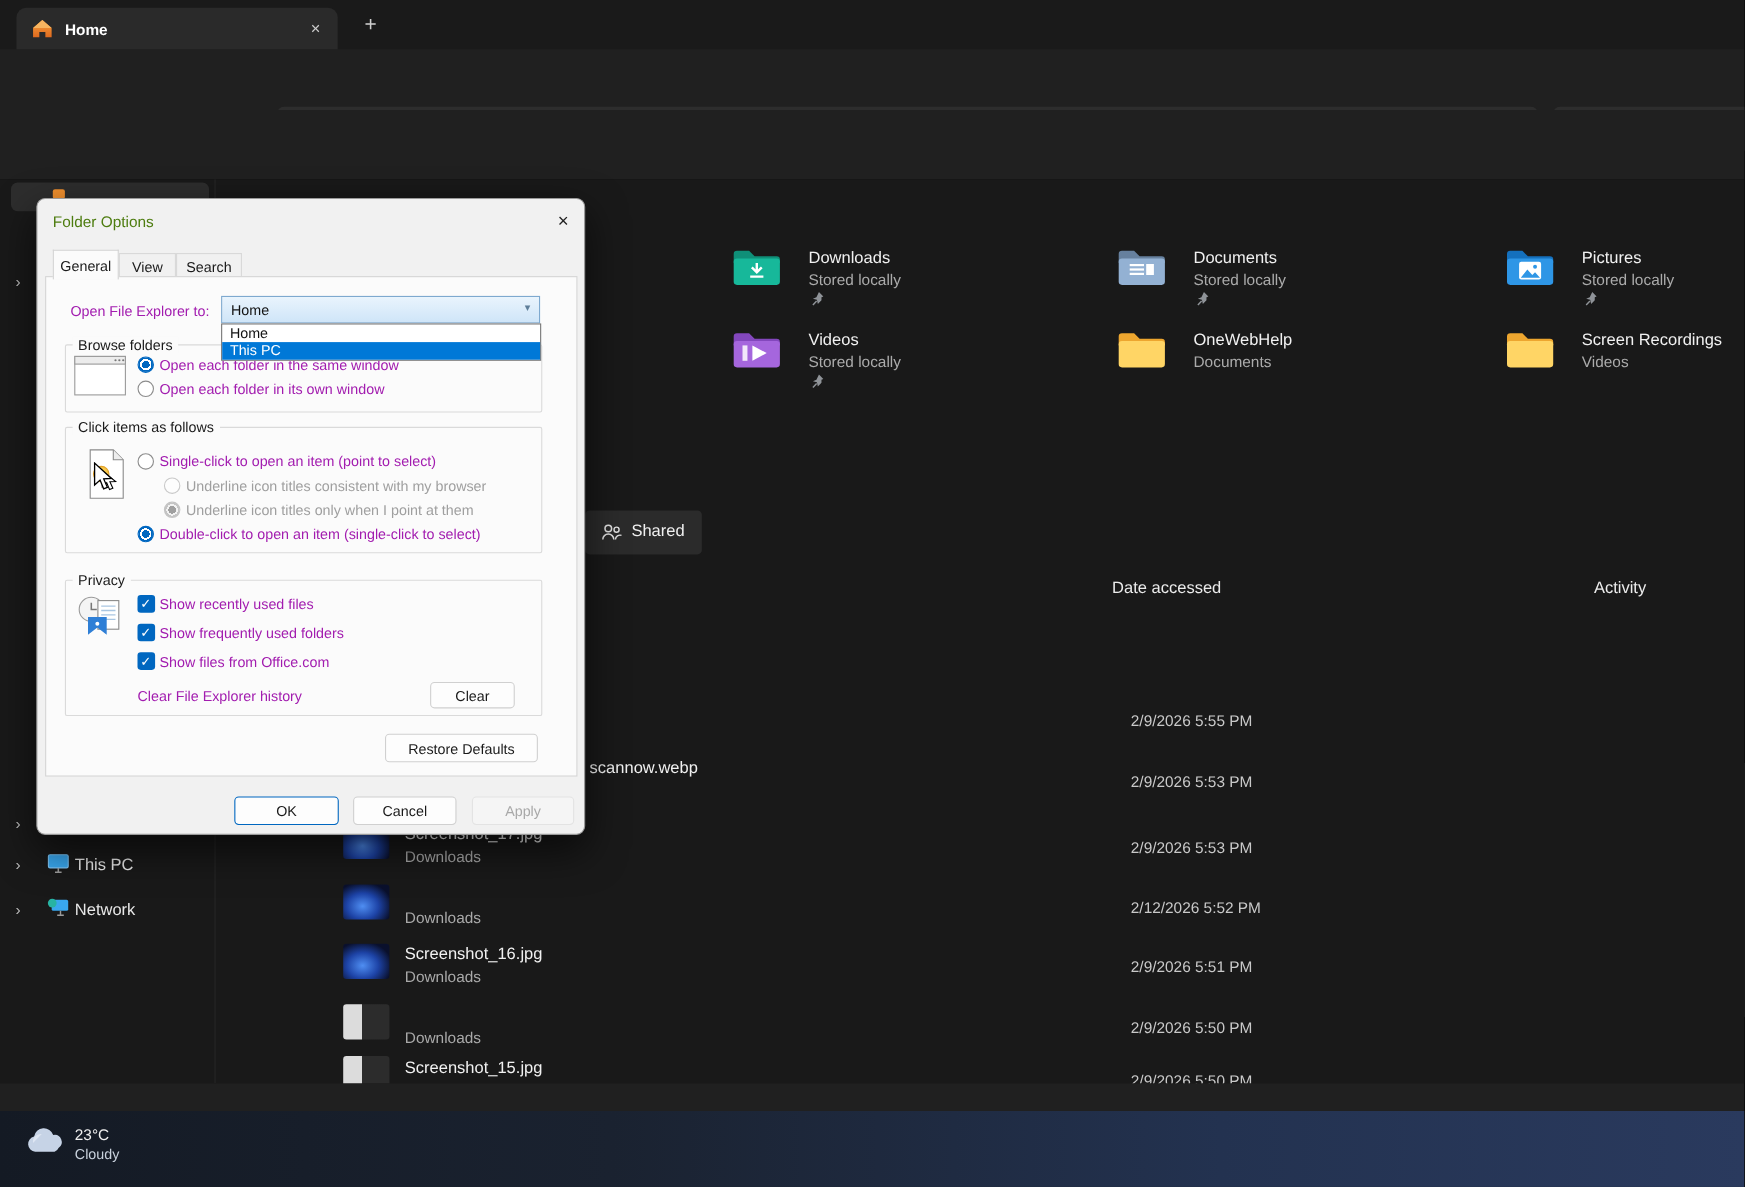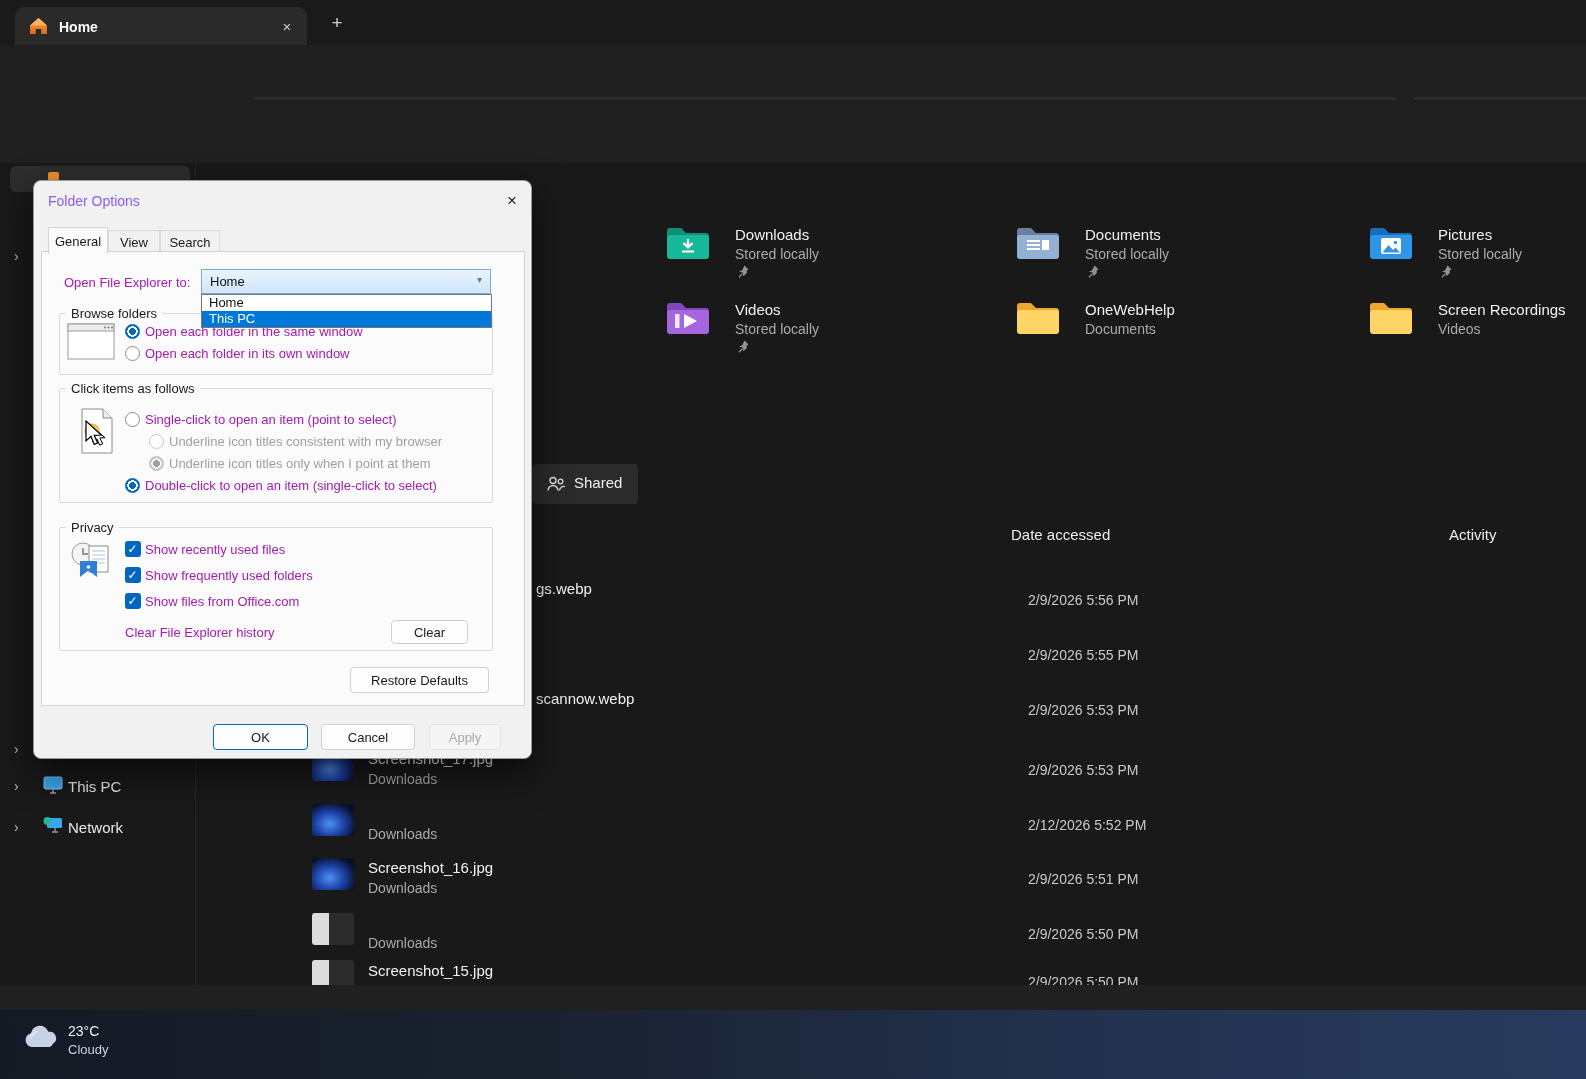--- a/index.html
+++ b/index.html
@@ -300,24 +300,20 @@
         <path d="M2 15.5 a5 5 0 0 1 10 0" fill="none" stroke="#e0e0e0" stroke-width="1.4"></path>
         <circle cx="14.5" cy="6.5" r="2.3" fill="none" stroke="#e0e0e0" stroke-width="1.3"></circle>
         <path d="M13.5 15.5 a4.2 4.2 0 0 1 5.5 -3.8" fill="none" stroke="#e0e0e0" stroke-width="1.3"></path>
       </svg>
       <span class="abs" style="left:42px;top:10px;font-size:15px;color:#f0f0f0">Shared</span>
     </div>
 
     <span class="hdr" style="left:1011px;top:363px">Date accessed</span>
     <span class="hdr" style="left:1449px;top:363px">Activity</span>
 
-    <div class="abs" style="left:0;top:412px;width:1586px;height:55px">
-      <span class="fname" style="left:536px;top:5px">gs.webp</span>
-      <span class="fdate" style="top:17px">2/9/2026 5:56 PM</span>
-    </div>
     <div class="abs" style="left:0;top:467px;width:1586px;height:55px">
       <span class="fdate" style="top:17px">2/9/2026 5:55 PM</span>
     </div>
     <div class="abs" style="left:0;top:522px;width:1586px;height:55px">
       <span class="fname" style="left:536px;top:5px">scannow.webp</span>
       <span class="fdate" style="top:17px">2/9/2026 5:53 PM</span>
     </div>
     <div class="abs" style="left:0;top:582px;width:1586px;height:55px">
       <div class="thumb blue" style="top:4px"></div>
       <span class="fname" style="left:368px;top:5px">Screenshot_17.jpg</span>
@@ -354,21 +350,21 @@
         <path d="M10 24 a7 7 0 0 1 -1 -13.8 a9 9 0 0 1 17.4 -1.4 a6.5 6.5 0 0 1 4.8 11.8 a6 6 0 0 1 -3.6 3.4 Z" fill="#c6d3e6"></path>
         <path d="M8 16 a7 7 0 0 1 8-8" fill="#e8eef8" opacity=".7"></path>
       </svg>
       <span class="abs" style="left:68px;top:13px;font-size:14px;color:#f0f0f0">23°C</span>
       <span class="abs" style="left:68px;top:32px;font-size:13px;color:#c9d2dd">Cloudy</span>
     </div>
 
   </div>
 
   <div id="dialog">
-    <span class="abs" style="left:14px;top:12px;font-size:14px;color:#8b5cf6">Folder Options</span>
+    <span class="abs" style="left:14px;top:12px;font-size:14px;color:#4d7c0f">Folder Options</span>
     <div class="iconbtn abs" style="left:466px;top:8px;width:24px;height:24px;font-size:17px;color:#222">×</div>
 
     <div class="dtab active" style="left:14px;top:46px;width:58px;height:26px">General</div>
     <div class="dtab" style="left:74px;top:49px;width:50px">View</div>
     <div class="dtab" style="left:126px;top:49px;width:58px">Search</div>
     <div id="dlg-page"></div>
 
     <span class="rlabel" style="left:30px;top:94px">Open File Explorer to:</span>
     <div class="abs" style="left:167px;top:88px;width:290px;height:25px;background:linear-gradient(#e9f4fd,#cfe5f8);border:1px solid #7ea9cf;box-sizing:border-box">
       <span class="abs" style="left:8px;top:4px;font-size:13px;color:#111">Home</span>
@@ -425,20 +421,20 @@
     <span class="cbx" style="left:91px;top:386px"></span>
     <span class="rlabel" style="left:111px;top:387px">Show frequently used folders</span>
     <span class="cbx" style="left:91px;top:412px"></span>
     <span class="rlabel" style="left:111px;top:413px">Show files from Office.com</span>
     <span class="rlabel" style="left:91px;top:444px">Clear File Explorer history</span>
     <div class="btn" style="left:357px;top:439px;width:77px;height:24px">Clear</div>
 
     <div class="btn" style="left:316px;top:486px;width:139px;height:26px">Restore Defaults</div>
     <div class="btn primary" style="left:179px;top:543px;width:95px;height:26px">OK</div>
     <div class="btn" style="left:287px;top:543px;width:94px;height:26px">Cancel</div>
-    <div class="btn disabled" style="left:395px;top:543px;width:72px;height:26px">Apply</div>
+    <div class="btn disabled" style="left:395px;top:543px;width:93px;height:26px">Apply</div>
   </div>
 
   <svg class="abs" style="left:84px;top:420px;z-index:99" width="20" height="28" viewBox="0 0 20 28">
     <path d="M2 1 v20 l5-4.6 3.2 8 3.4-1.4 -3.3-7.6 7 -0.4 Z" fill="#fff" stroke="#000" stroke-width="1.2"></path>
   </svg>
 
 </div>
 
 </body></html>

